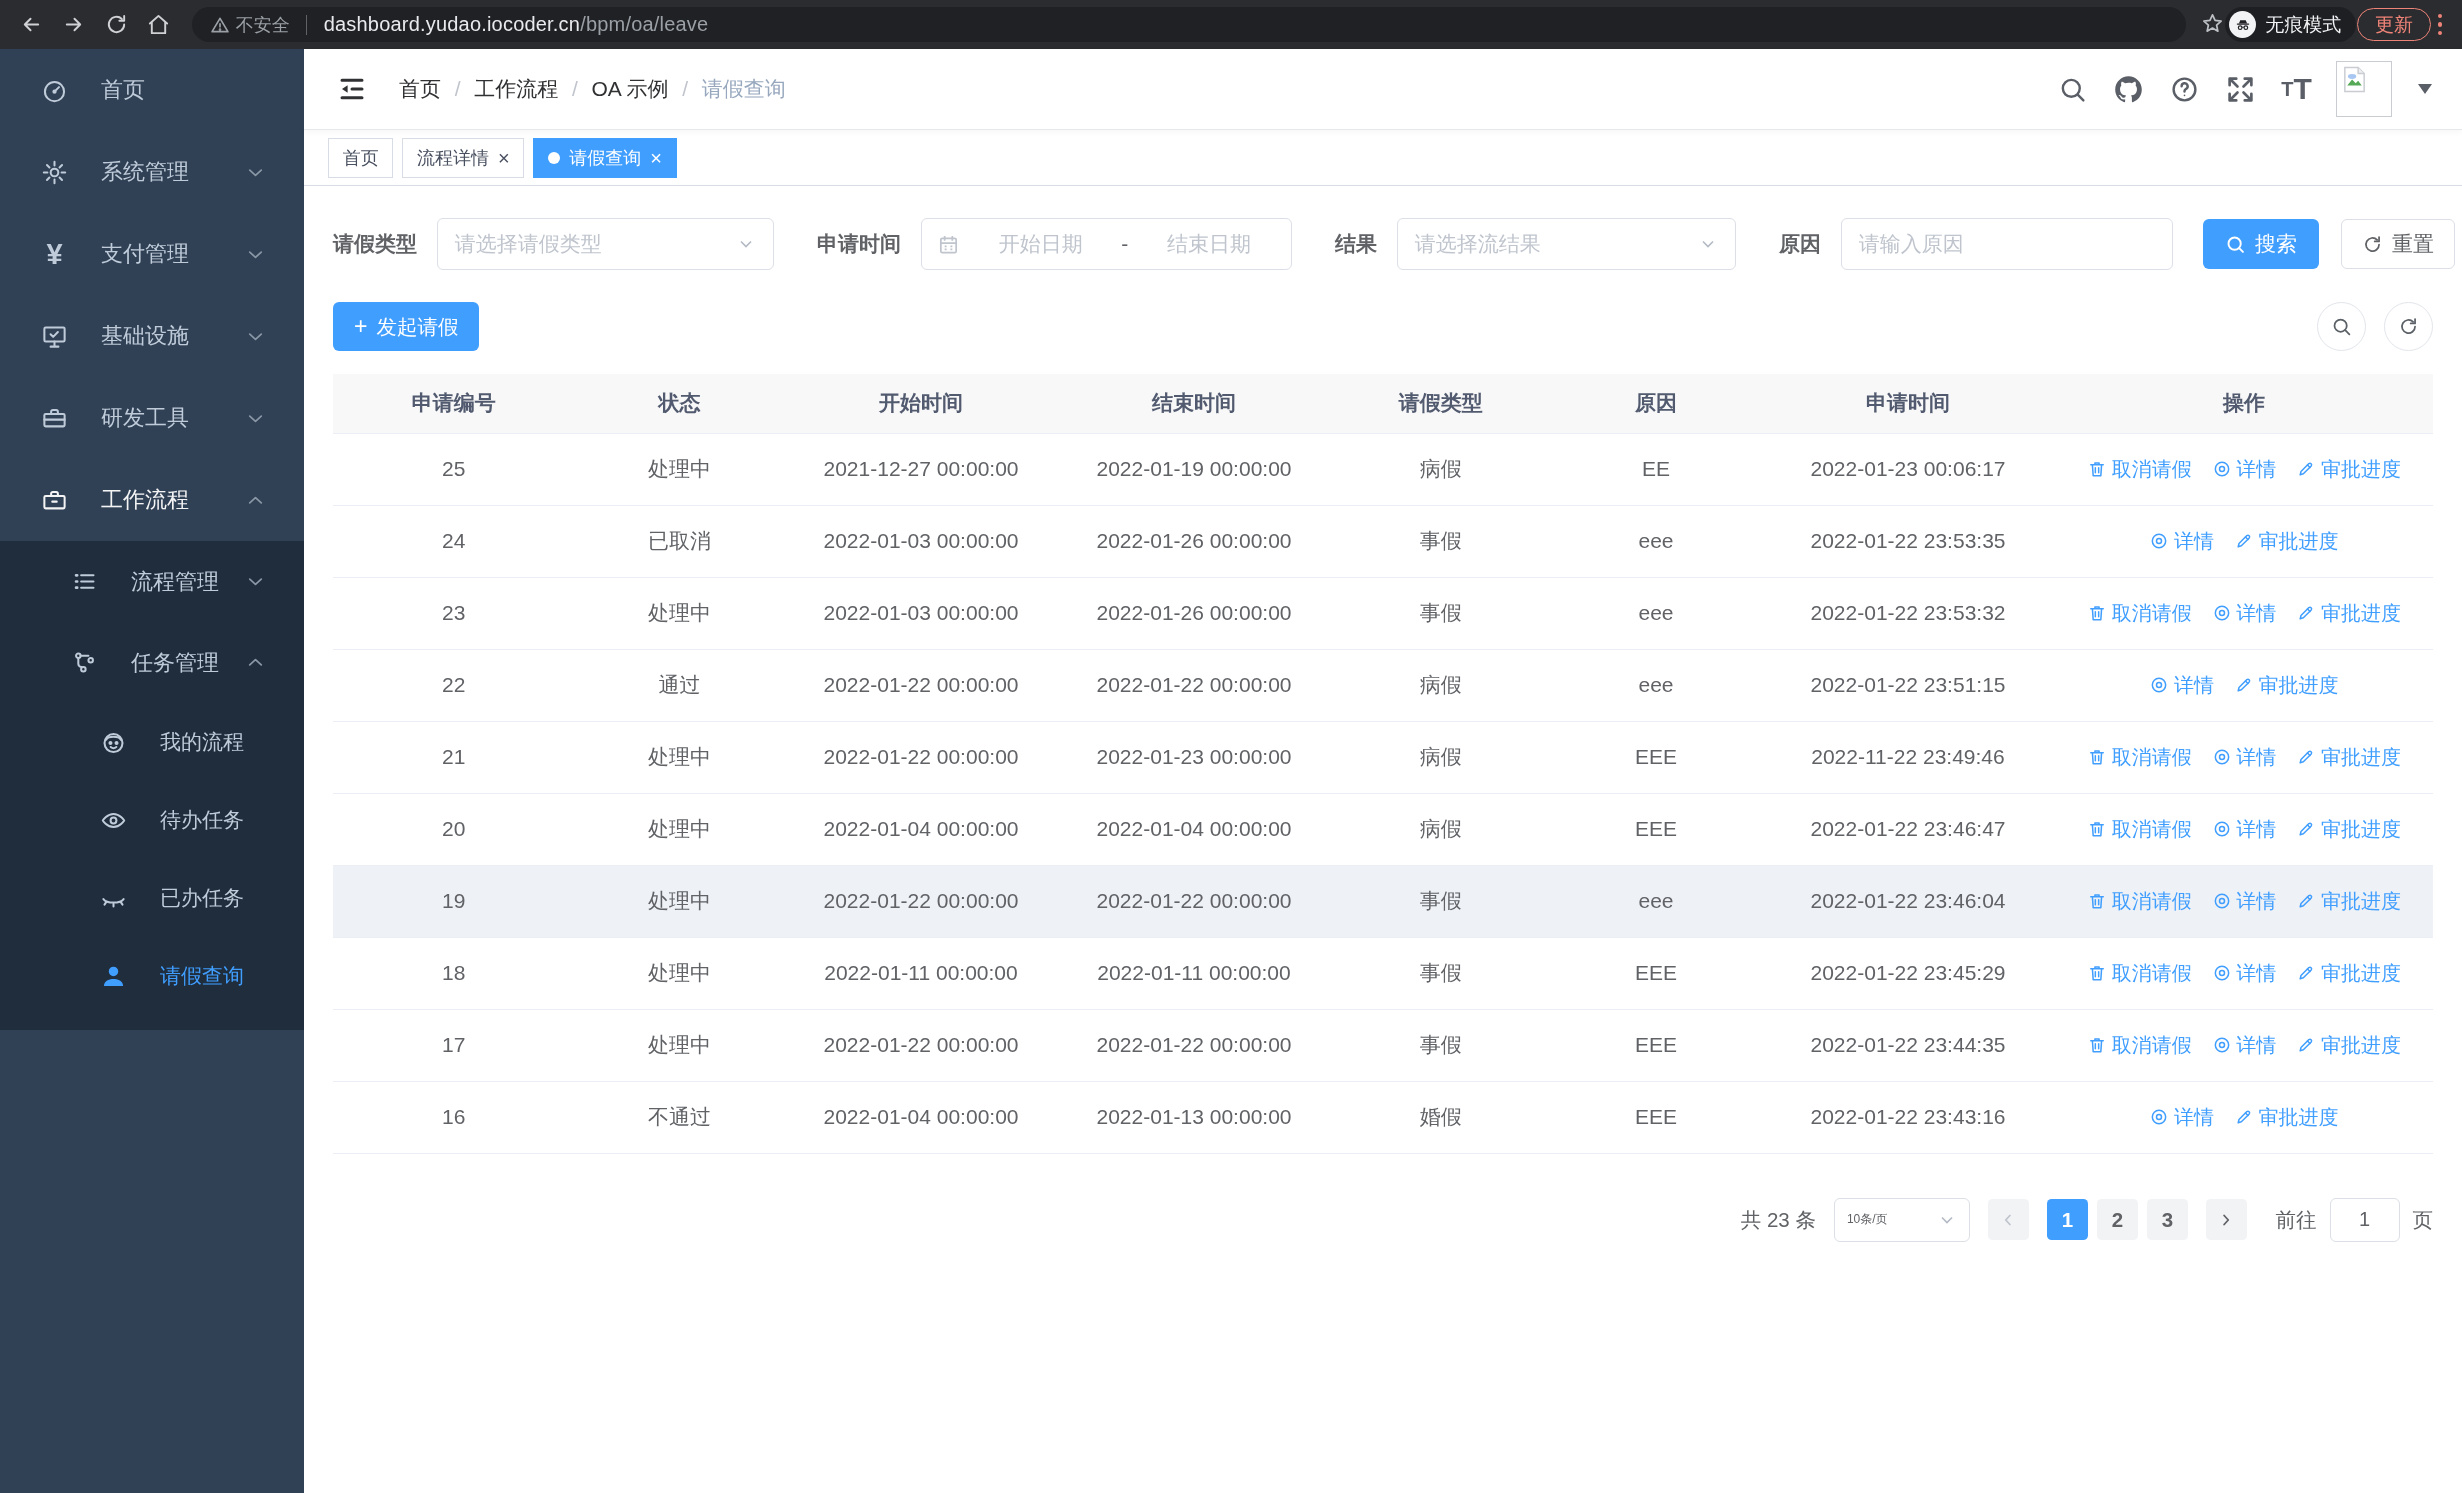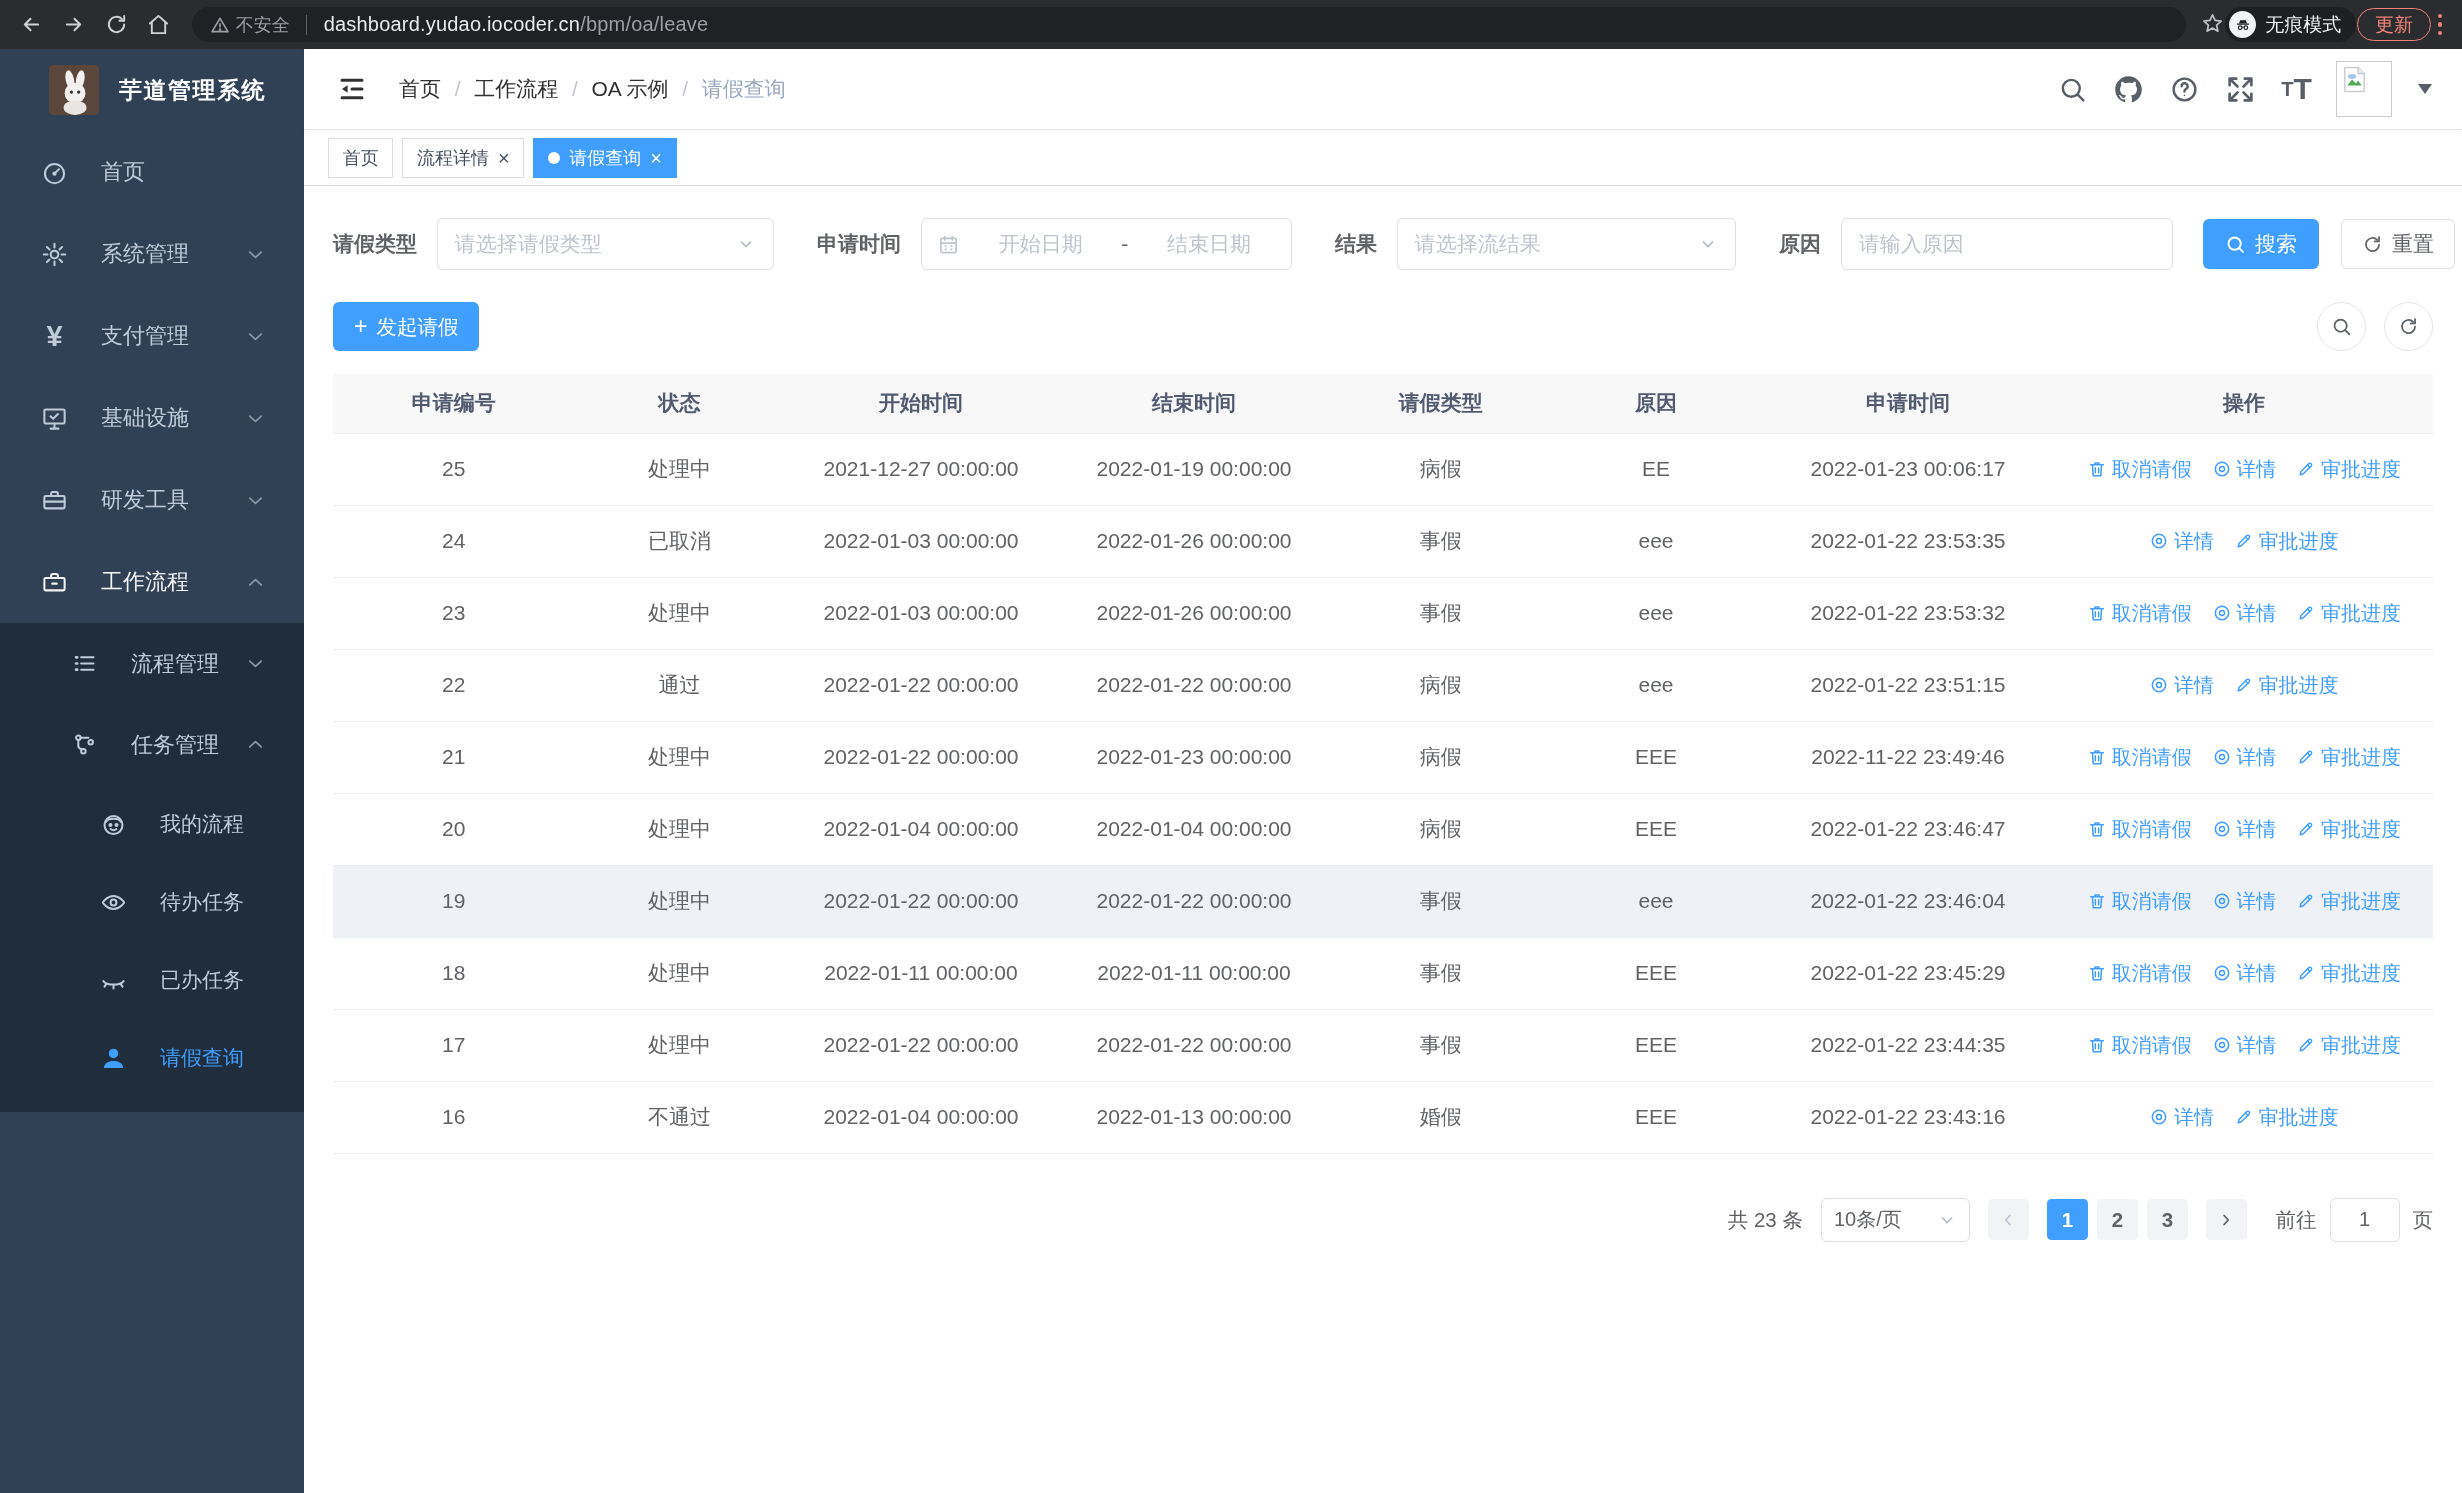--- a/index.html
+++ b/index.html
@@ -107,21 +107,21 @@
   .grid th { background:#f8f8f9; height:59px; font-size:21px; color:#515a6e; font-weight:700; border-bottom:1.5px solid #ebeef5; }
   .grid td { height:72px; text-align:center; font-size:21px; color:#606266; border-bottom:1.5px solid #ebeef5; }
   .grid tr.hovered td { background:#eef1f6; }
   .ops { display:flex; align-items:flex-start; justify-content:center; gap:20px; white-space:nowrap; }
   .op-link { color:#409eff; font-size:20px; display:inline-flex; align-items:center; gap:4.6px; cursor:pointer; }
   .op-link svg { width:20px; height:20px; }
 
   
   .pager { margin-top:44px; display:flex; align-items:center; justify-content:flex-end; font-size:20.5px; color:#606266; gap:18px; }
   .pg-total { white-space:nowrap; }
-  .pg-size { width:149px; height:44px; font-size:20px; padding:4px 12px; }
+  .pg-size { width:136px; height:44px; font-size:12px; padding:4px 12px; }
   .pg-btn { min-width:41px; height:41px; border-radius:4.6px; background:#f2f3f5; display:flex; align-items:center; justify-content:center; font-weight:700; color:#606266; cursor:pointer; }
   .pg-btn svg { width:18px; height:18px; }
   .pg-btn.disabled { color:#c0c4cc; cursor:default; }
   .pg-pages { display:flex; gap:9px; }
   .pg-page { min-width:41px; height:41px; border-radius:4.6px; background:#f2f3f5; display:flex; align-items:center; justify-content:center; font-weight:700; color:#606266; cursor:pointer; }
   .pg-page.active { background:#409eff; color:#fff; }
   .pg-goto { display:flex; align-items:center; gap:13px; margin-left:10.6px; }
   .pg-input { width:70px; height:44px; border:1.5px solid #dcdfe6; border-radius:6px; text-align:center; font-size:20px; color:#606266; font-family:inherit; }
 </style>
 </head>
@@ -185,34 +185,20 @@
         <i></i>
         <i></i>
         <i></i>
       </span>
   </div>
 </div>
 
 <div class="app">
 
   <aside class="sidebar">
-    <div class="logo-row">
-      <span class="logo-img">
-        <svg viewBox="0 0 48 48">
-            <rect width="48" height="48" fill="#5a463a"></rect>
-            <ellipse cx="20" cy="14" rx="4" ry="9" fill="#f2f0ee" transform="rotate(-12 20 14)"></ellipse>
-            <ellipse cx="30" cy="14" rx="4" ry="9" fill="#f2f0ee" transform="rotate(10 30 14)"></ellipse>
-            <circle cx="25" cy="27" r="10" fill="#f2f0ee"></circle>
-            <ellipse cx="25" cy="41" rx="11" ry="7" fill="#e8e5e2"></ellipse>
-            <circle cx="21.5" cy="26" r="1.6" fill="#333"></circle>
-            <circle cx="28.5" cy="26" r="1.6" fill="#333"></circle>
-          </svg>
-      </span>
-      <span class="logo-title">芋道管理系统</span>
-    </div>
     <nav class="menu">
         <div class="menu-item level1">
           <span class="mi-icon">
             <svg viewBox="0 0 24 24" fill="none" stroke="currentColor" stroke-width="1.8" stroke-linecap="round" stroke-linejoin="round">
               <circle cx="12" cy="13" r="8.5"></circle>
               <path d="M12 13l4-4"></path>
               <circle cx="12" cy="13" r="1" fill="currentColor"></circle>
             </svg>
           </span>
           <span>首页</span>

